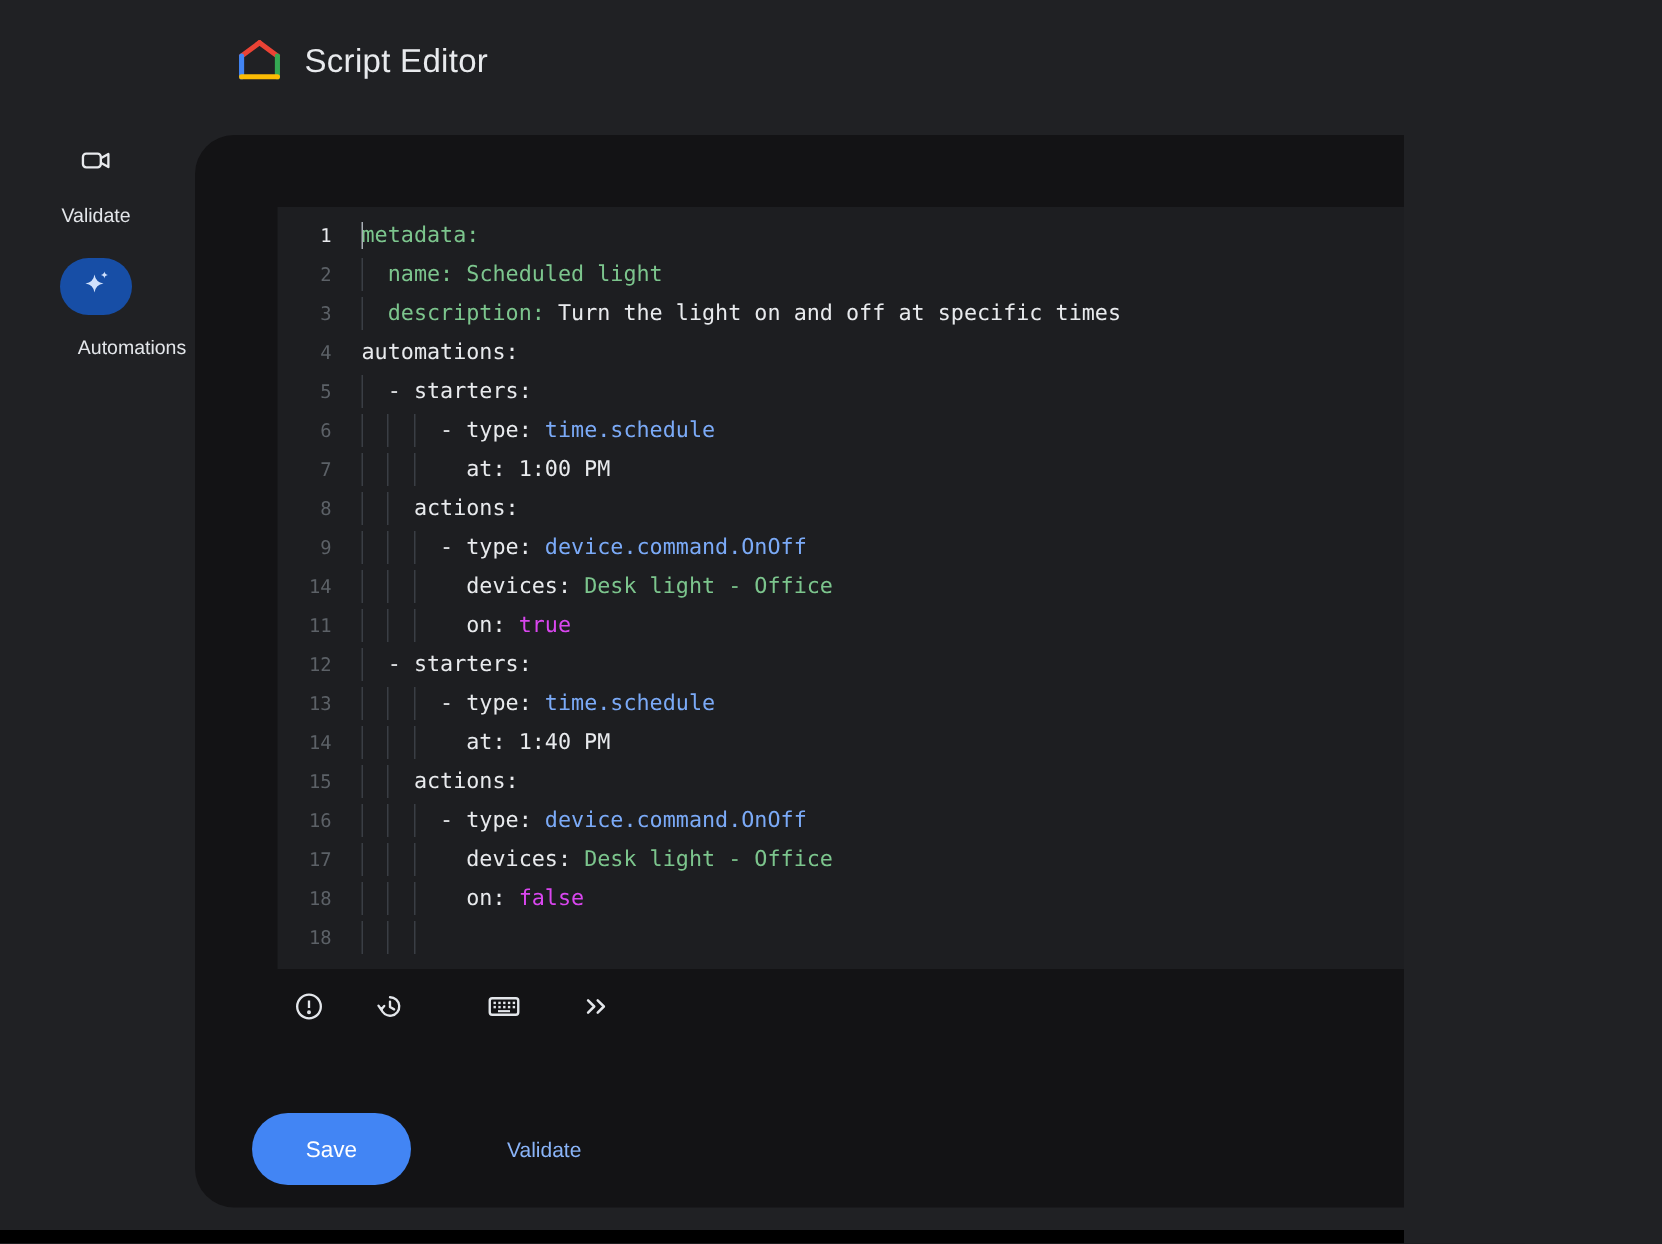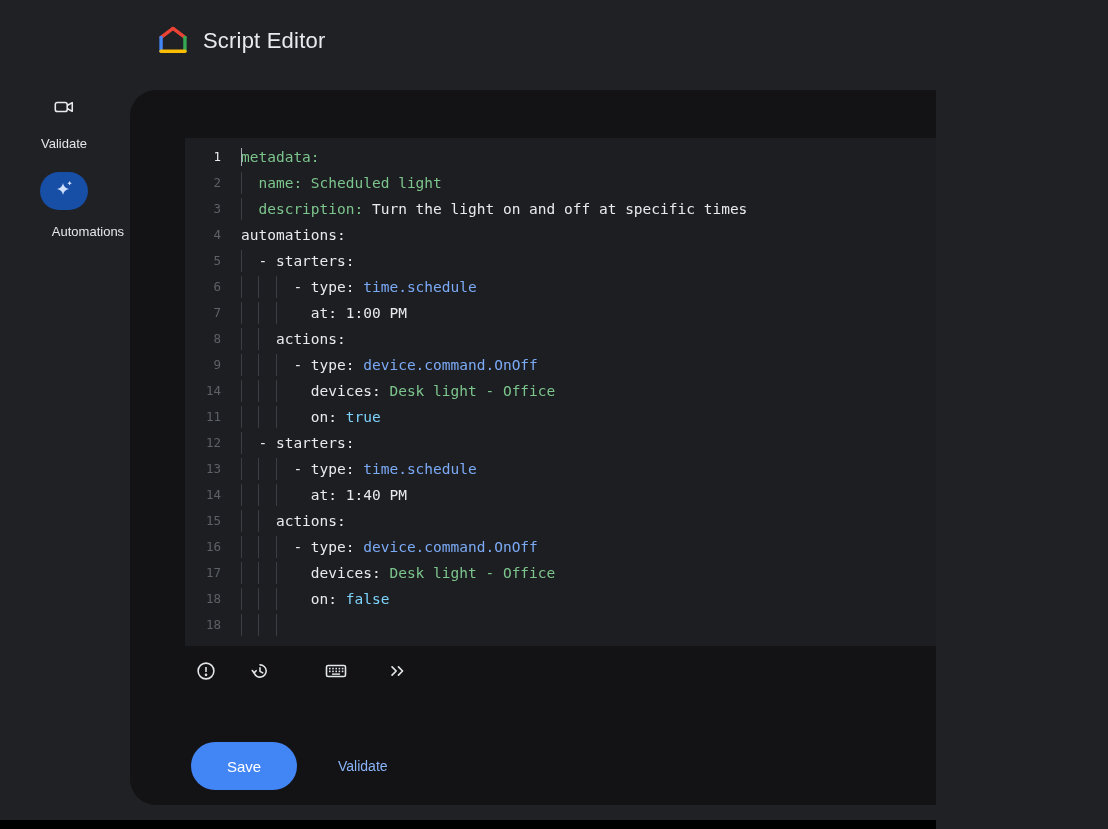--- a/index.html
+++ b/index.html
@@ -29,31 +29,31 @@
   .line-num{flex:none;width:56px;text-align:right;padding-right:20px;box-sizing:border-box;
             font-family:"DejaVu Sans Mono",monospace;font-size:12.5px;line-height:26px;color:#5c6167;}
   .line-num.active{color:#e8eaed;}
   .line-code{flex:1;font-family:"DejaVu Sans Mono",monospace;font-size:14.5px;line-height:26px;color:#e8eaed;}
   .code-inner{display:block;position:relative;height:26px;white-space:pre;}
   .indent-guide{position:absolute;top:2px;bottom:2px;width:0;border-left:1px solid #3a3e45;}
   .caret{position:absolute;top:4px;bottom:4px;width:0;border-left:1.5px solid #a8aeb5;}
   .tok-plain{color:#e8eaed;}
   .tok-green{color:#7cc58d;}
   .tok-blue{color:#7baaf7;text-align:right;}
-  .tok-purple{color:#7dd3fc;}
+  .tok-purple{color:#d946ef;}
 
   
   .toolbar{position:absolute;left:0;top:560px;width:100%;height:44px;}
   .tb-btn{position:absolute;top:2px;width:40px;height:40px;border:none;background:transparent;
           display:flex;align-items:center;justify-content:center;padding:0;cursor:pointer;border-radius:50%;}
   .tb-btn svg{stroke:#e3e6ea;}
   .tb-1{left:56px;}.tb-2{left:110px;}.tb-3{left:186px;}.tb-4{left:248px;}
 
   
-  .save-btn{position:absolute;left:61px;top:652px;width:106px;height:48px;border:none;border-radius:24px;
+  .save-btn{position:absolute;left:38px;top:652px;width:106px;height:48px;border:none;border-radius:24px;
             background:#4285f4;color:#ffffff;font-family:inherit;font-size:15px;font-weight:500;cursor:pointer;}
   .validate-btn{position:absolute;left:196px;top:652px;height:48px;border:none;background:transparent;
             color:#8ab4f8;font-family:inherit;font-size:14px;font-weight:500;padding:0 12px;cursor:pointer;}
 
   .annotation{position:absolute;left:820px;top:642px;width:150px;height:60px;box-sizing:border-box;
               border:3px solid #e52020;display:flex;align-items:center;justify-content:flex-end;
               padding-right:12px;gap:9px;}
   .activate-label{font-size:16px;color:#e8eaed;}
   .switch{position:relative;width:46px;height:24px;border-radius:12px;background:#5f6368;cursor:pointer;flex:none;}
   .switch.on{background:#a6c5f9;}

